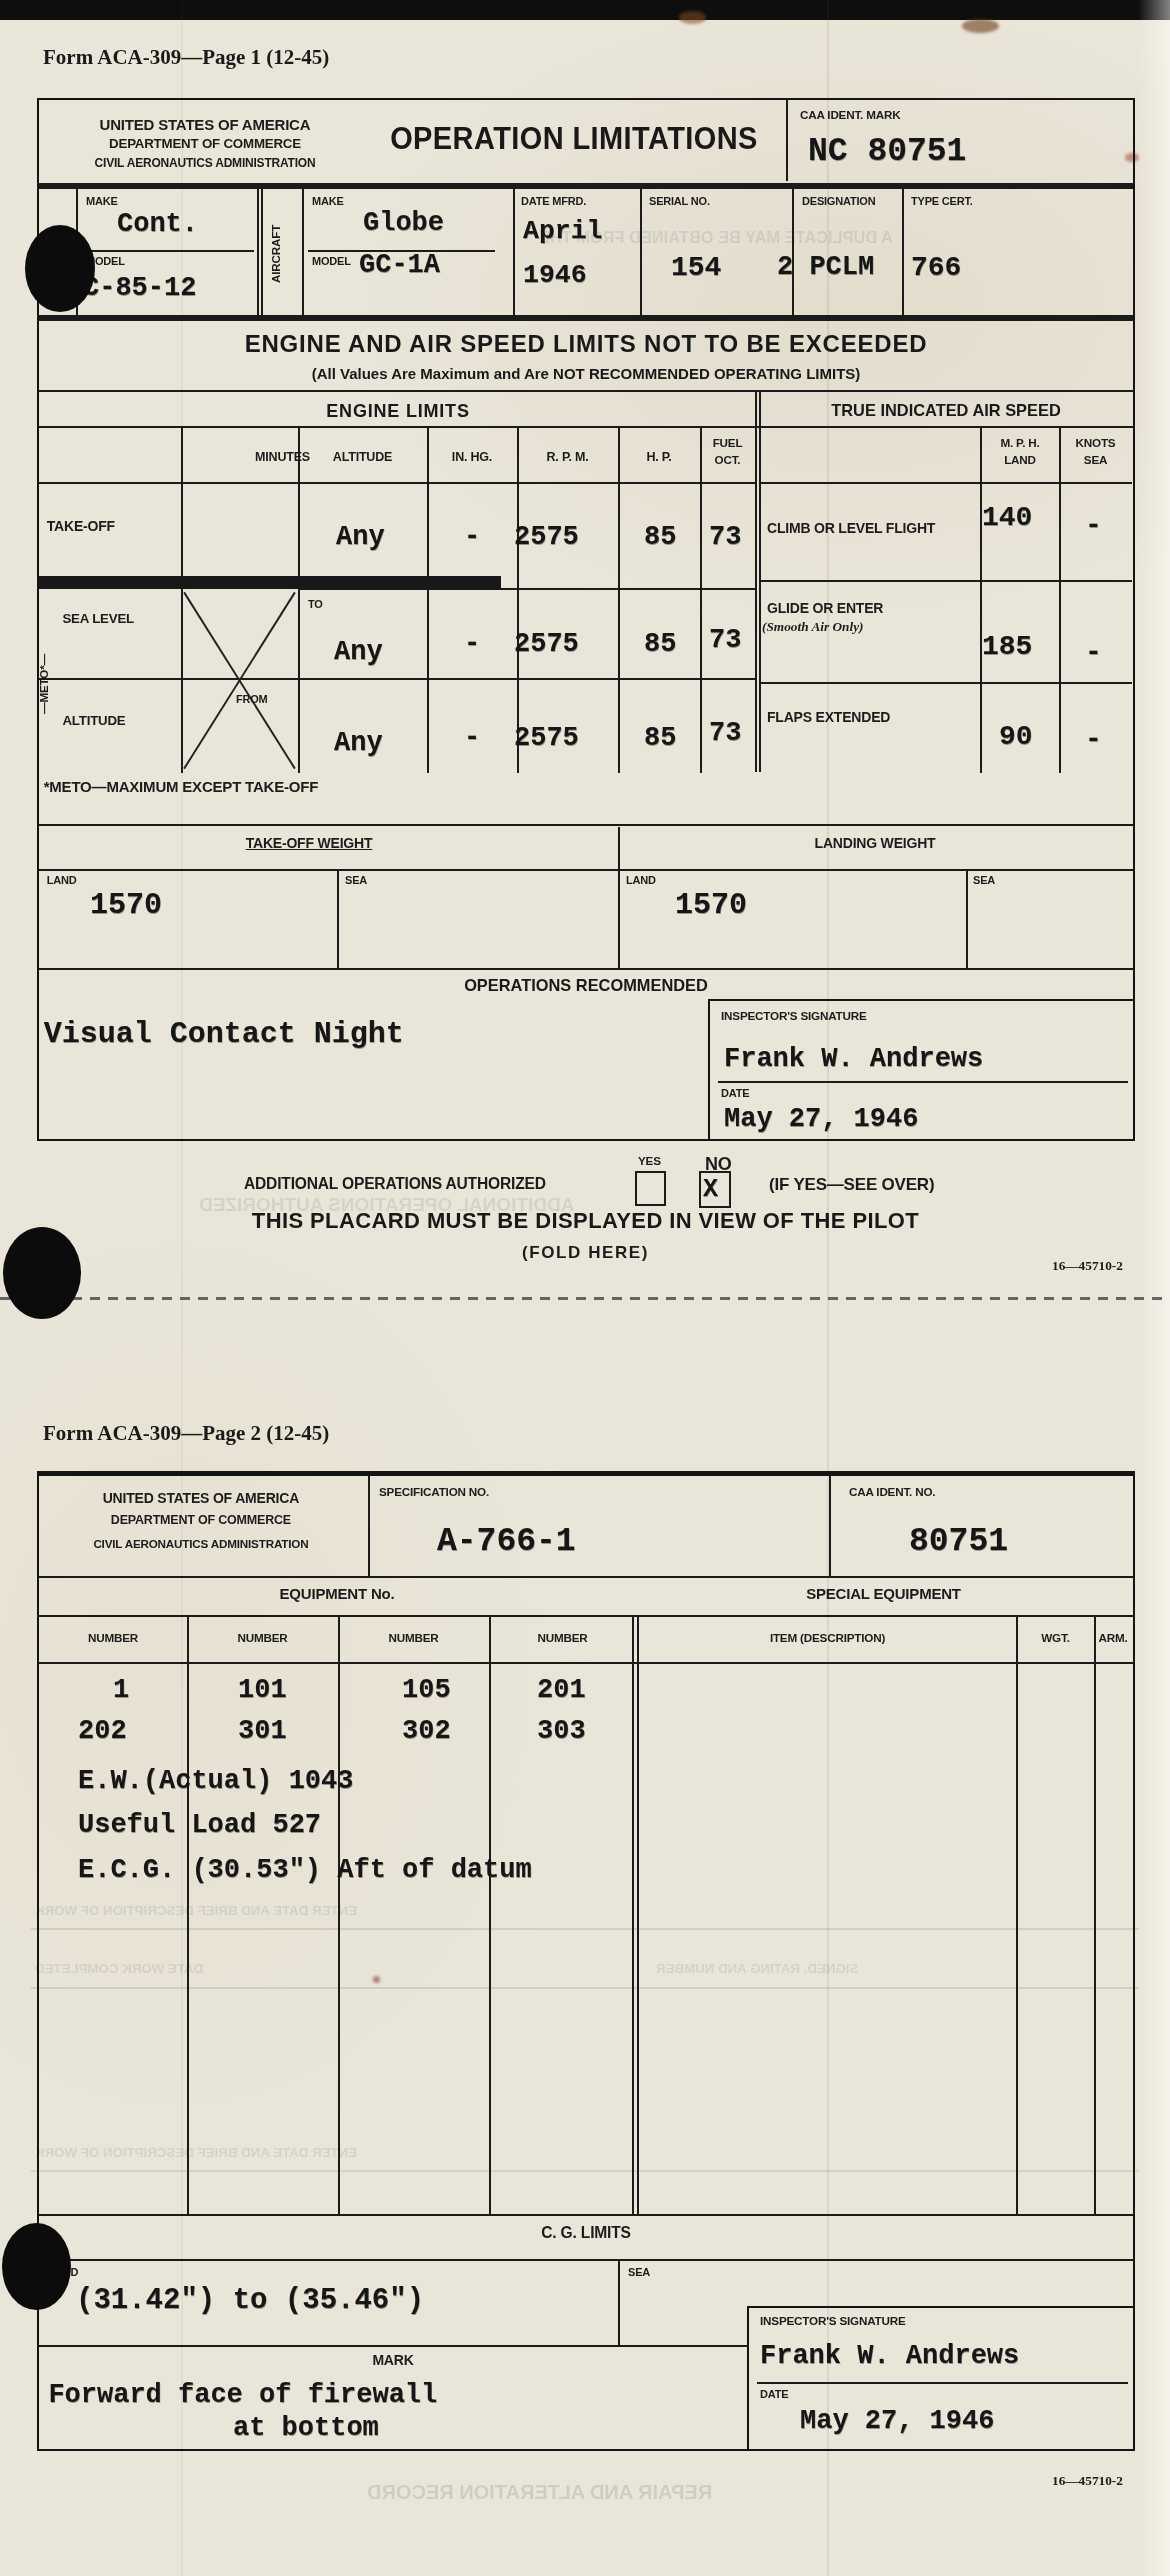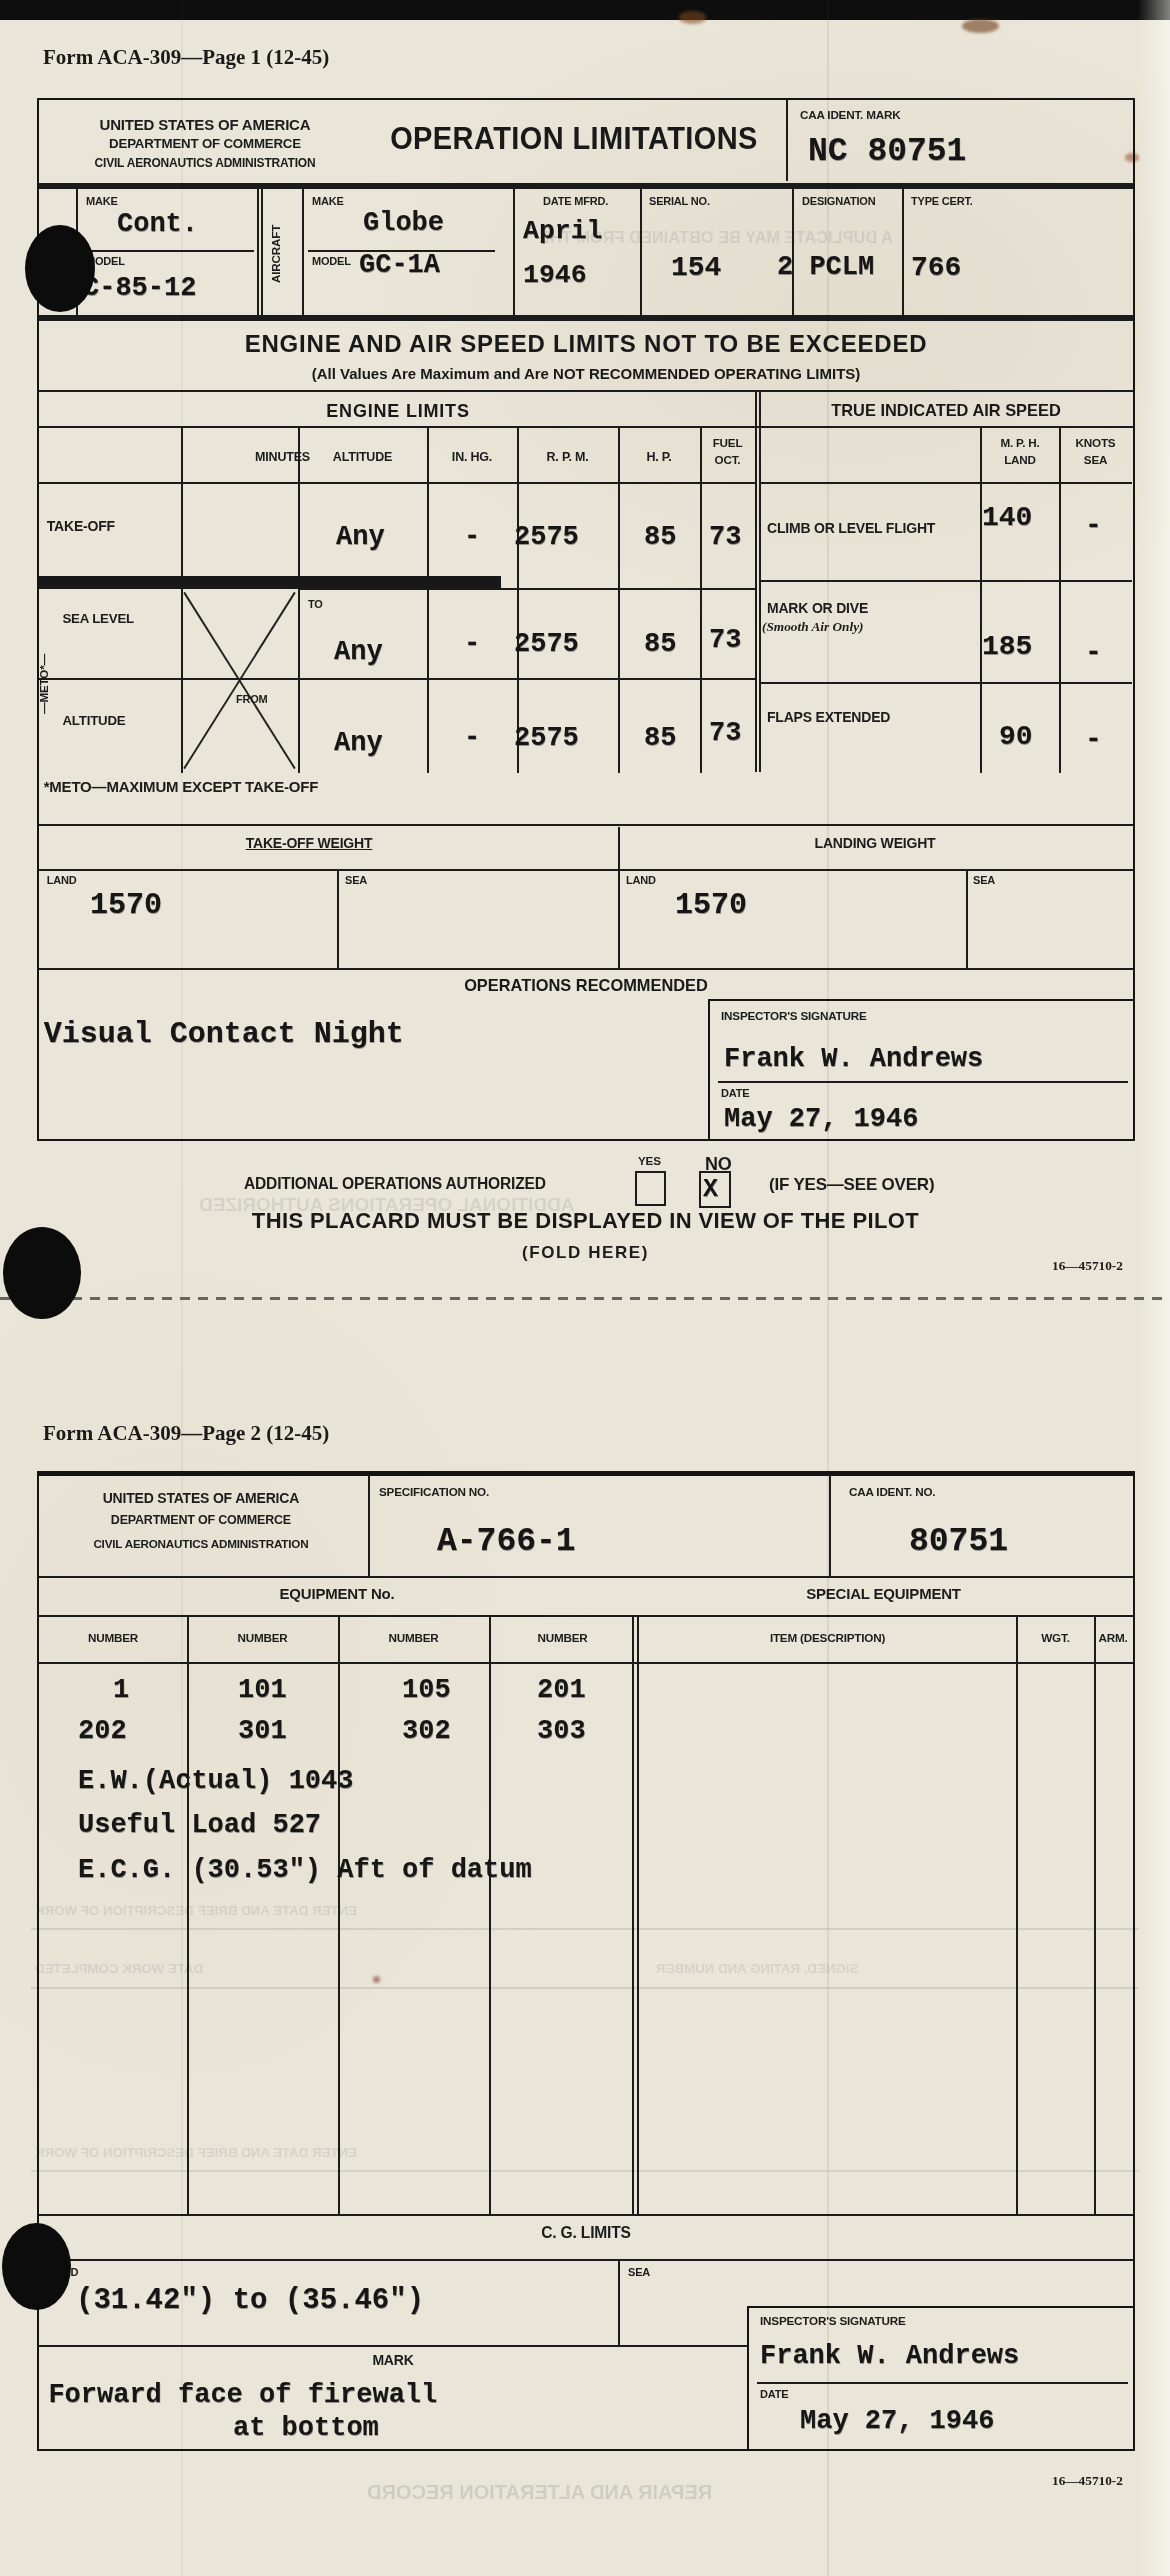--- a/index.html
+++ b/index.html
@@ -78,21 +78,21 @@
     <div class="vl" style="left:218px;top:88px;height:127px;"></div>
     <div class="vl" style="left:222px;top:88px;height:127px;"></div>
     <div class="lbl vert" style="left:230px;top:95px;height:117px;font-size:11.7px;">AIRCRAFT</div>
     <div class="vl" style="left:263px;top:88px;height:127px;"></div>
     <div class="lbl" style="left:273px;top:95px;font-size:11px;">MAKE</div>
     <div class="typed" style="left:324px;top:108px;font-size:27px;">Globe</div>
     <div class="hl" style="left:269px;top:150px;width:187px;"></div>
     <div class="lbl" style="left:273px;top:155px;font-size:11px;">MODEL</div>
     <div class="typed" style="left:320px;top:150px;font-size:27px;">GC-1A</div>
     <div class="vl" style="left:474px;top:88px;height:127px;"></div>
-    <div class="lbl" style="left:504px;top:95px;font-size:11px;">DATE MFRD.</div>
+    <div class="lbl" style="left:482px;top:95px;font-size:11px;">DATE MFRD.</div>
     <div class="typed" style="left:484px;top:116px;font-size:26.5px;">April</div>
     <div class="typed" style="left:484px;top:160px;font-size:26.5px;">1946</div>
     <div class="vl" style="left:601px;top:88px;height:127px;"></div>
     <div class="lbl" style="left:610px;top:95px;font-size:11px;">SERIAL NO.</div>
     <div class="typed" style="left:632px;top:152px;font-size:28px;">154</div>
     <div class="vl" style="left:753px;top:88px;height:127px;"></div>
     <div class="lbl" style="left:763px;top:95px;font-size:11px;">DESIGNATION</div>
     <div class="typed" style="left:738px;top:152px;font-size:27px;">2 PCLM</div>
     <div class="vl" style="left:863px;top:88px;height:127px;"></div>
     <div class="lbl" style="left:872px;top:95px;font-size:11px;">TYPE CERT.</div>
@@ -160,21 +160,21 @@
     <div class="hl" style="left:720px;top:382px;width:373px;"></div>
     <div class="hl" style="left:720px;top:480px;width:373px;"></div>
     <div class="hl" style="left:720px;top:582px;width:373px;"></div>
     <div class="lbl ctr" style="left:941px;top:336px;width:80px;font-size:11.7px;">M. P. H.</div>
     <div class="lbl ctr" style="left:941px;top:353px;width:80px;font-size:11.7px;">LAND</div>
     <div class="lbl ctr" style="left:1020px;top:336px;width:73px;font-size:11.7px;">KNOTS</div>
     <div class="lbl ctr" style="left:1020px;top:353px;width:73px;font-size:11.7px;">SEA</div>
     <div class="lbl" style="left:728px;top:420px;font-size:14px;">CLIMB OR LEVEL FLIGHT</div>
     <div class="typed" style="left:943px;top:402px;font-size:28px;">140</div>
     <div class="typed" style="left:1046px;top:410px;font-size:28px;">-</div>
-    <div class="lbl" style="left:728px;top:500px;font-size:14px;">MARK OR DIVE</div>
+    <div class="lbl" style="left:728px;top:500px;font-size:14px;">GLIDE OR ENTER</div>
     <div class="it abs" style="left:723px;top:519px;font-size:13.3px;color:#1c1c1c;">(Smooth Air Only)</div>
     <div class="typed" style="left:943px;top:531px;font-size:28px;">185</div>
     <div class="typed" style="left:1046px;top:537px;font-size:28px;">-</div>
     <div class="lbl" style="left:728px;top:609px;font-size:14px;">FLAPS EXTENDED</div>
     <div class="typed" style="left:960px;top:621px;font-size:28px;">90</div>
     <div class="typed" style="left:1046px;top:624px;font-size:28px;">-</div>
 
     <div class="lbl" style="left:4.7px;top:678px;font-size:15px;">*METO—MAXIMUM EXCEPT TAKE-OFF</div>
 
     <div class="hl" style="left:0;top:724px;width:1094px;height:2.3px;"></div>

